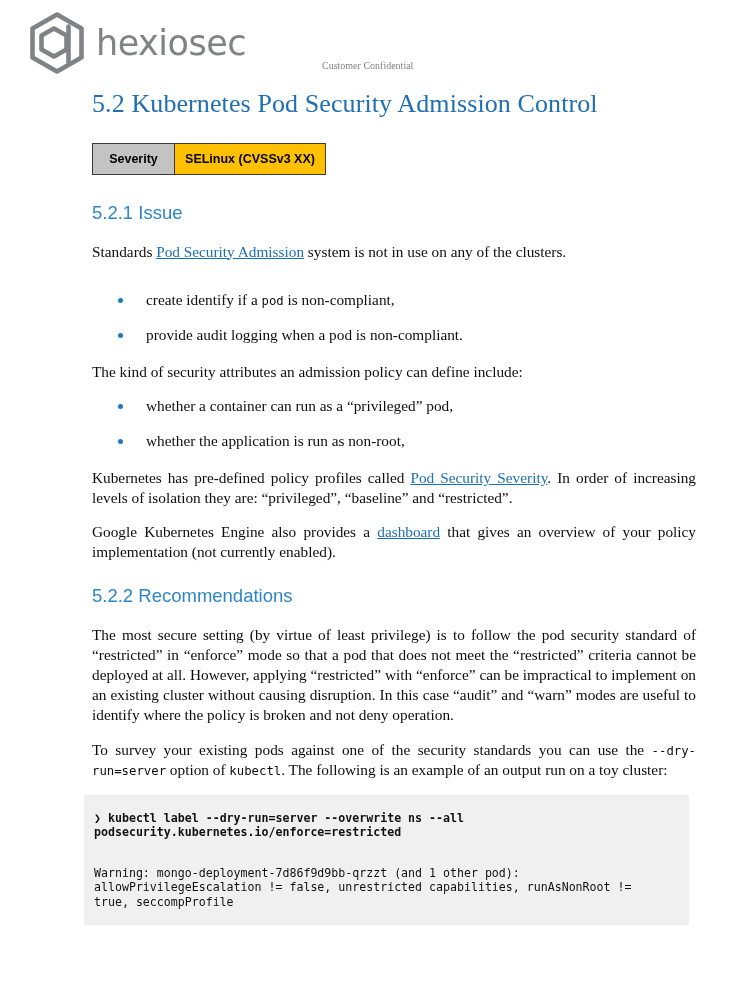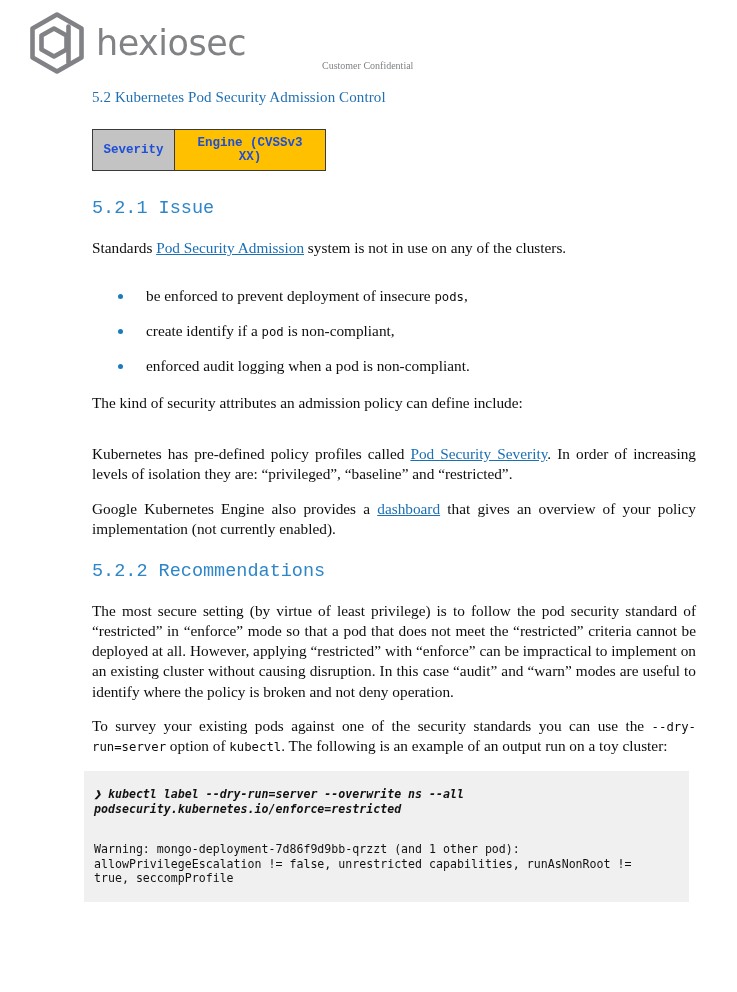--- a/index.html
+++ b/index.html
@@ -55,51 +55,51 @@
   
   .content {
     position: absolute;
     left: 92px;
     top: 88px;
     width: 604px;
   }
 
   h2.sec-title {
     font-family: "Liberation Serif", "DejaVu Serif", serif;
-    font-size: 15px;
+    font-size: 26px;
     font-weight: 400;
     color: #1F6FB2;
     margin: 0 0 0 0;
     line-height: 1.25;
     letter-spacing: 0.1px;
   }
 
   h3.sub-title {
-    font-family: Liberation Mono, monospace;
+    font-family: Liberation Sans, sans-serif;
     font-size: 18.5px;
     font-weight: 400;
     color: #2E86C8;
     margin: 0;
     line-height: 1.3;
   }
 
   
   .severity-table {
     border-collapse: collapse;
     margin: 22px 0 26px 0;
     table-layout: fixed;
   }
   .severity-table td {
     border: 1.2px solid #3a3a3a;
-    font-family: Liberation Mono, monospace;
+    font-family: Liberation Sans, sans-serif;
     font-weight: bold;
     font-size: 12.5px;
     text-align: center;
     padding: 6px 10px;
-    color: #1d4ed8;
+    color: #000000;
     height: 18px;
   }
   td.sev-label {
     background: #C3C3C3;
     width: 61px;
   }
   td.sev-value {
     background: #FFC000;
     width: 130px;
   }
@@ -164,21 +164,21 @@
   }
   .code-block pre {
     font-family: "DejaVu Sans Mono", "Liberation Mono", monospace;
     font-size: 11.6px;
     line-height: 1.25;
     margin: 0;
     color: #111111;
     white-space: pre-wrap;
     word-break: break-word;
   }
-  .code-block pre.cmd { font-weight: bold; font-style: italic; }
+  .code-block pre.cmd { font-weight: bold; }
   .code-spacer { height: 13px; }
 </style>
 </head>
 <body>
 
 <div class="page-header">
 
   <div class="brand">
     <svg class="brand-logo" viewBox="0 0 58 62">
 
@@ -195,48 +195,49 @@
 </div>
 
 <div class="content">
 
   <h2 class="sec-title">5.2 Kubernetes Pod Security Admission Control</h2>
 
   <table class="severity-table">
     <tbody>
         <tr>
       <td class="sev-label">Severity</td>
-      <td class="sev-value">Engine (CVSSv3 XX)</td>
+      <td class="sev-value">SELinux (CVSSv3 XX)</td>
     </tr>
   </tbody>
     </table>
 
   <h3 class="sub-title">5.2.1 Issue</h3>
   <div class="gap-md"></div>
 
   <p class="body"><span>Standards </span><a class="doclink" href="#">Pod Security Admission</a><span> system is not in use on any of the clusters.</span></p>
 
   <div class="gap-sm"></div>
 
 
   <div class="gap-sm"></div>
 
   <ul class="bullets">
-    <li><span>be enforced to prevent deployment of insecure </span><code class="inline">pods</code><span>,</span></li>
     <li><span>create identify if a </span><code class="inline">pod</code><span> is non-compliant,</span></li>
-    <li><span>enforced audit logging when a pod is non-compliant.</span><code class="inline"></code><span></span></li>
+    <li><span>provide audit logging when a pod is non-compliant.</span><code class="inline"></code><span></span></li>
   </ul>
 
   <div class="gap-md"></div>
 
   <p class="body">The kind of security attributes an admission policy can define include:</p>
 
   <div class="gap-sm"></div>
 
   <ul class="bullets">
+    <li><span>whether a container can run as a “privileged” pod</span><code class="inline"></code><span>,</span></li>
+    <li><span>whether the application is run as non-root,</span><code class="inline"></code><span></span></li>
   </ul>
 
   <div class="gap-md"></div>
 
   <p class="body"><span>Kubernetes has pre-defined policy profiles called </span><a class="doclink" href="#">Pod Security Severity</a><span>. In order of increasing levels of isolation they are: “privileged”, “baseline” and “restricted”.</span></p>
 
   <div class="gap-sm"></div>
 
   <p class="body"><span>Google Kubernetes Engine also provides a </span><a class="doclink" href="#">dashboard</a><span> that gives an overview of your policy implementation (not currently enabled).</span></p>
 

